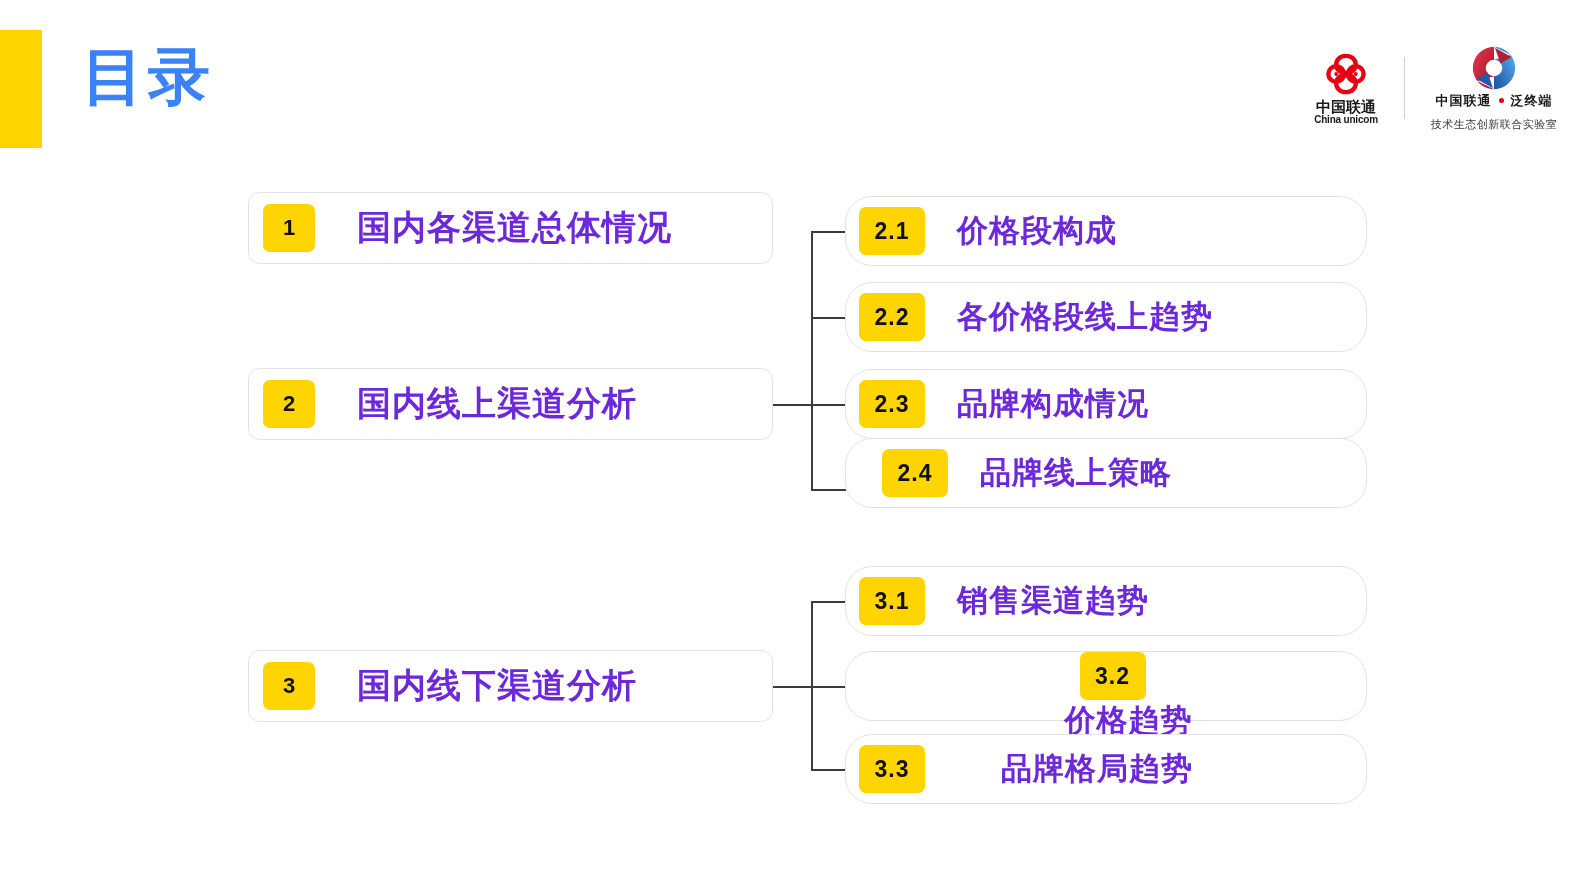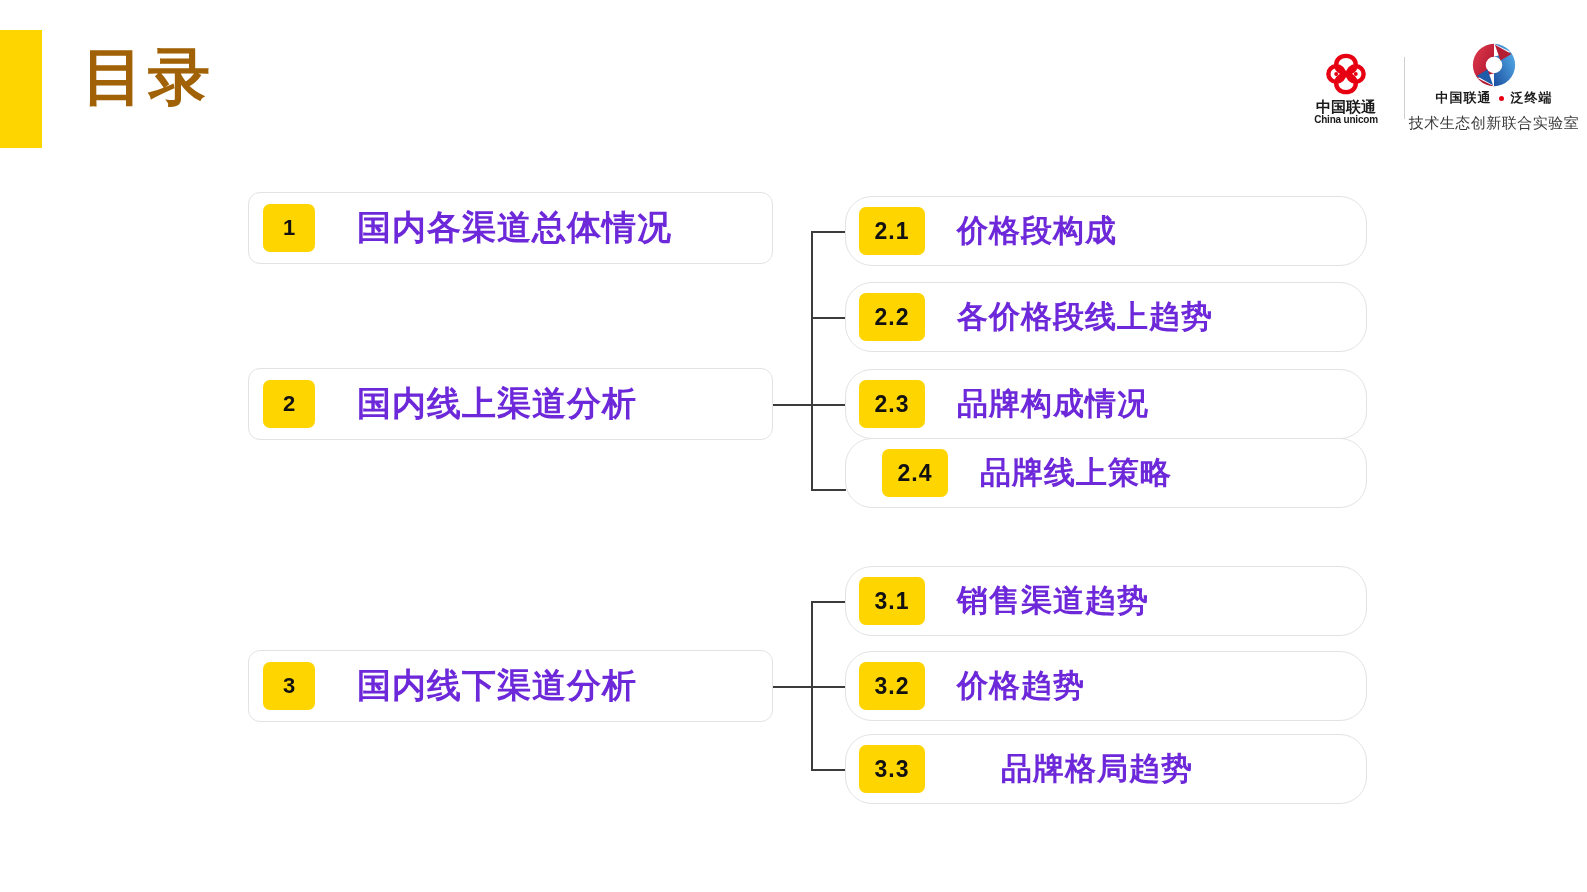--- a/index.html
+++ b/index.html
@@ -28,21 +28,21 @@
     width: 42px;
     height: 118px;
     background: #FFD500;
   }
   .page-title {
     position: absolute;
     left: 82px;
     top: 44px;
     font-size: 62px;
     font-weight: bold;
-    color: #a16207;
+    color: #3b82f6;
     letter-spacing: 4px;
     line-height: 1.05;
     white-space: nowrap;
   }
 
   
   .logo-area {
     position: absolute;
     right: 18px;
     top: 46px;
@@ -103,27 +103,26 @@
     letter-spacing: 1px;
     line-height: 1.1;
     white-space: nowrap;
   }
   .logo-lab .dot {
     width: 5px; height: 5px; border-radius: 50%;
     background: #e60012;
     display: inline-block;
   }
   .logo-lab .line2 {
-    font-size: 15px;
+    font-size: 11px;
     color: #3a3a3a;
     letter-spacing: 0.5px;
     line-height: 1.2;
     margin-top: 10px;
     white-space: nowrap;
-    font-family: Liberation Mono, monospace;
   }
 
   
   .toc {
     position: absolute;
     left: 0; top: 0; width: 100%; height: 100%;
   }
 
   .card {
     position: absolute;
@@ -298,21 +297,21 @@
     <div class="conn h" style="left:773px; top:686px; width:40px;"></div>
     <div class="conn v" style="left:811px; top:601px; height:169px;"></div>
     <div class="conn h" style="left:811px; top:601px; width:35px;"></div>
     <div class="conn h" style="left:811px; top:686px; width:35px;"></div>
     <div class="conn h" style="left:811px; top:769px; width:35px;"></div>
 
     <div class="card lvl2" style="top:566px;">
       <span class="badge">3.1</span>
       <span class="card-label">销售渠道趋势</span>
     </div>
-    <div class="card lvl2" style="top:651px;">
+    <div class="card lvl2" style="top:651px;flex-direction:column;">
       <span class="badge">3.2</span>
       <span class="card-label">价格趋势</span>
     </div>
     <div class="card lvl2" style="top:734px;gap:44px;">
       <span class="badge">3.3</span>
       <span class="card-label">品牌格局趋势</span>
     </div>
 
   </div>
 </div>

